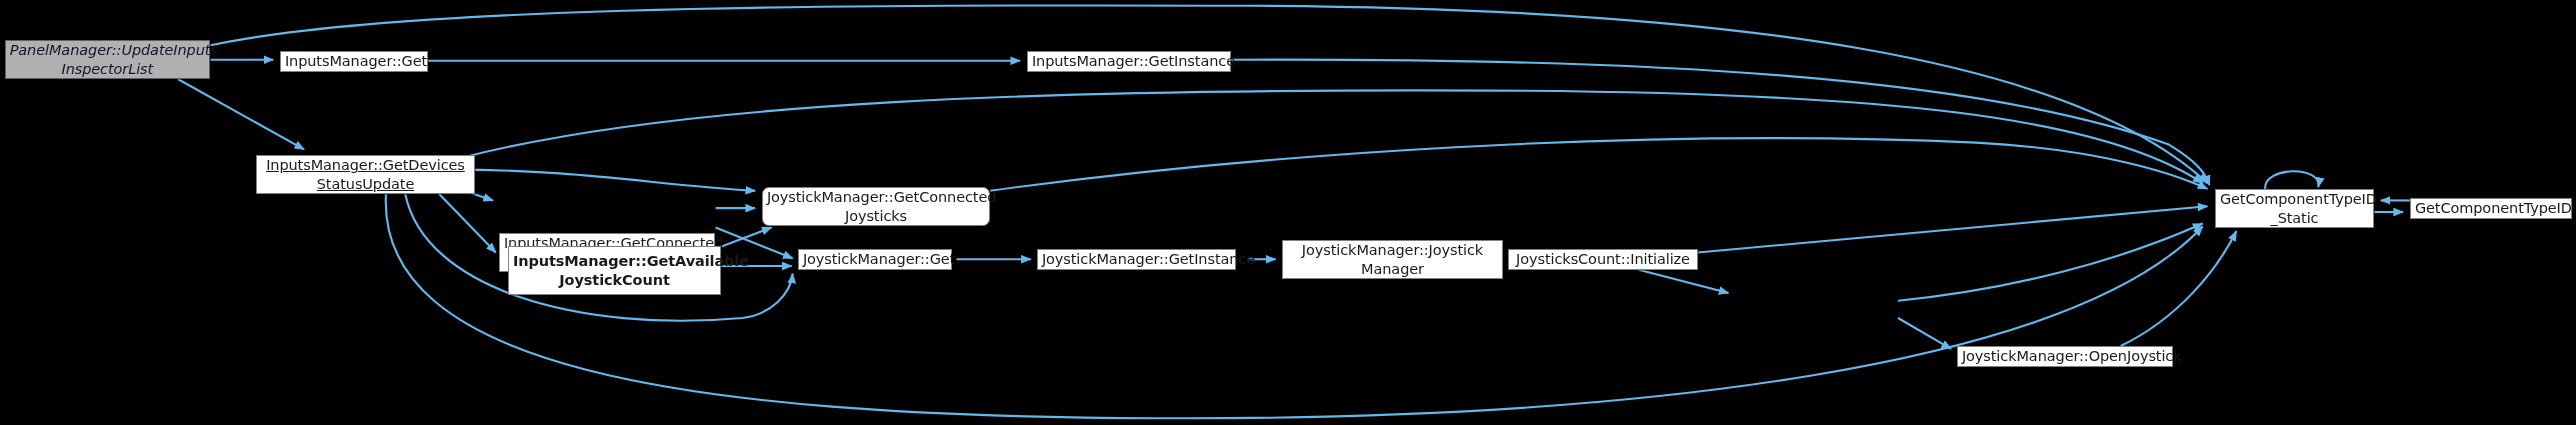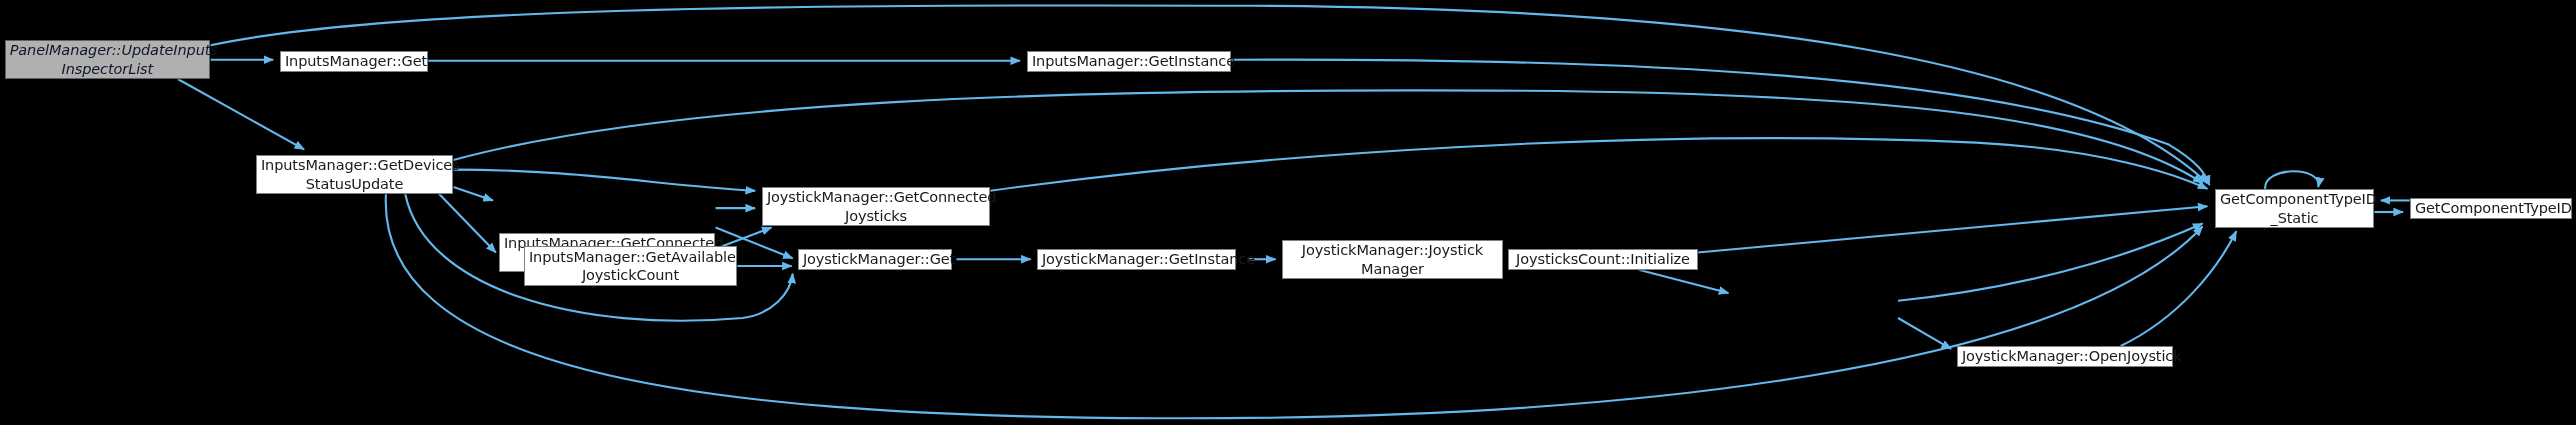--- a/index.html
+++ b/index.html
@@ -127,36 +127,36 @@
   </div>
 
   <div class="node" style="left:280px; top:51px; width:148px; height:21px;">
     <span class="node-label">InputsManager::Get</span>
   </div>
 
   <div class="node" style="left:1027px; top:51px; width:204px; height:21px;">
     <span class="node-label">InputsManager::GetInstance</span>
   </div>
 
-  <div class="node" style="left:256px; top:155px; width:197px; height:39px;">
+  <div class="node" style="left:256px; top:155px; width:219px; height:39px;text-decoration:underline;">
     <span class="node-label">InputsManager::GetDevices
 StatusUpdate</span>
   </div>
 
   <div class="node" style="left:499px; top:190px; width:216px; height:39px;margin-top:43px;">
     <span class="node-label">InputsManager::GetConnected
 JoysticksCount</span>
   </div>
 
-  <div class="node" style="left:762px; top:187px; width:228px; height:39px;">
+  <div class="node" style="left:762px; top:187px; width:228px; height:39px;border-radius:7px;">
     <span class="node-label">JoystickManager::GetConnected
 Joysticks</span>
   </div>
 
-  <div class="node" style="left:524px; top:246px; width:213px; height:40px;">
+  <div class="node" style="left:508px; top:246px; width:213px; height:49px;font-weight:bold;">
     <span class="node-label">InputsManager::GetAvailable
 JoystickCount</span>
   </div>
 
   <div class="node" style="left:798px; top:249px; width:154px; height:21px;">
     <span class="node-label">JoystickManager::Get</span>
   </div>
 
   <div class="node" style="left:1037px; top:249px; width:199px; height:21px;">
     <span class="node-label">JoystickManager::GetInstance</span>

